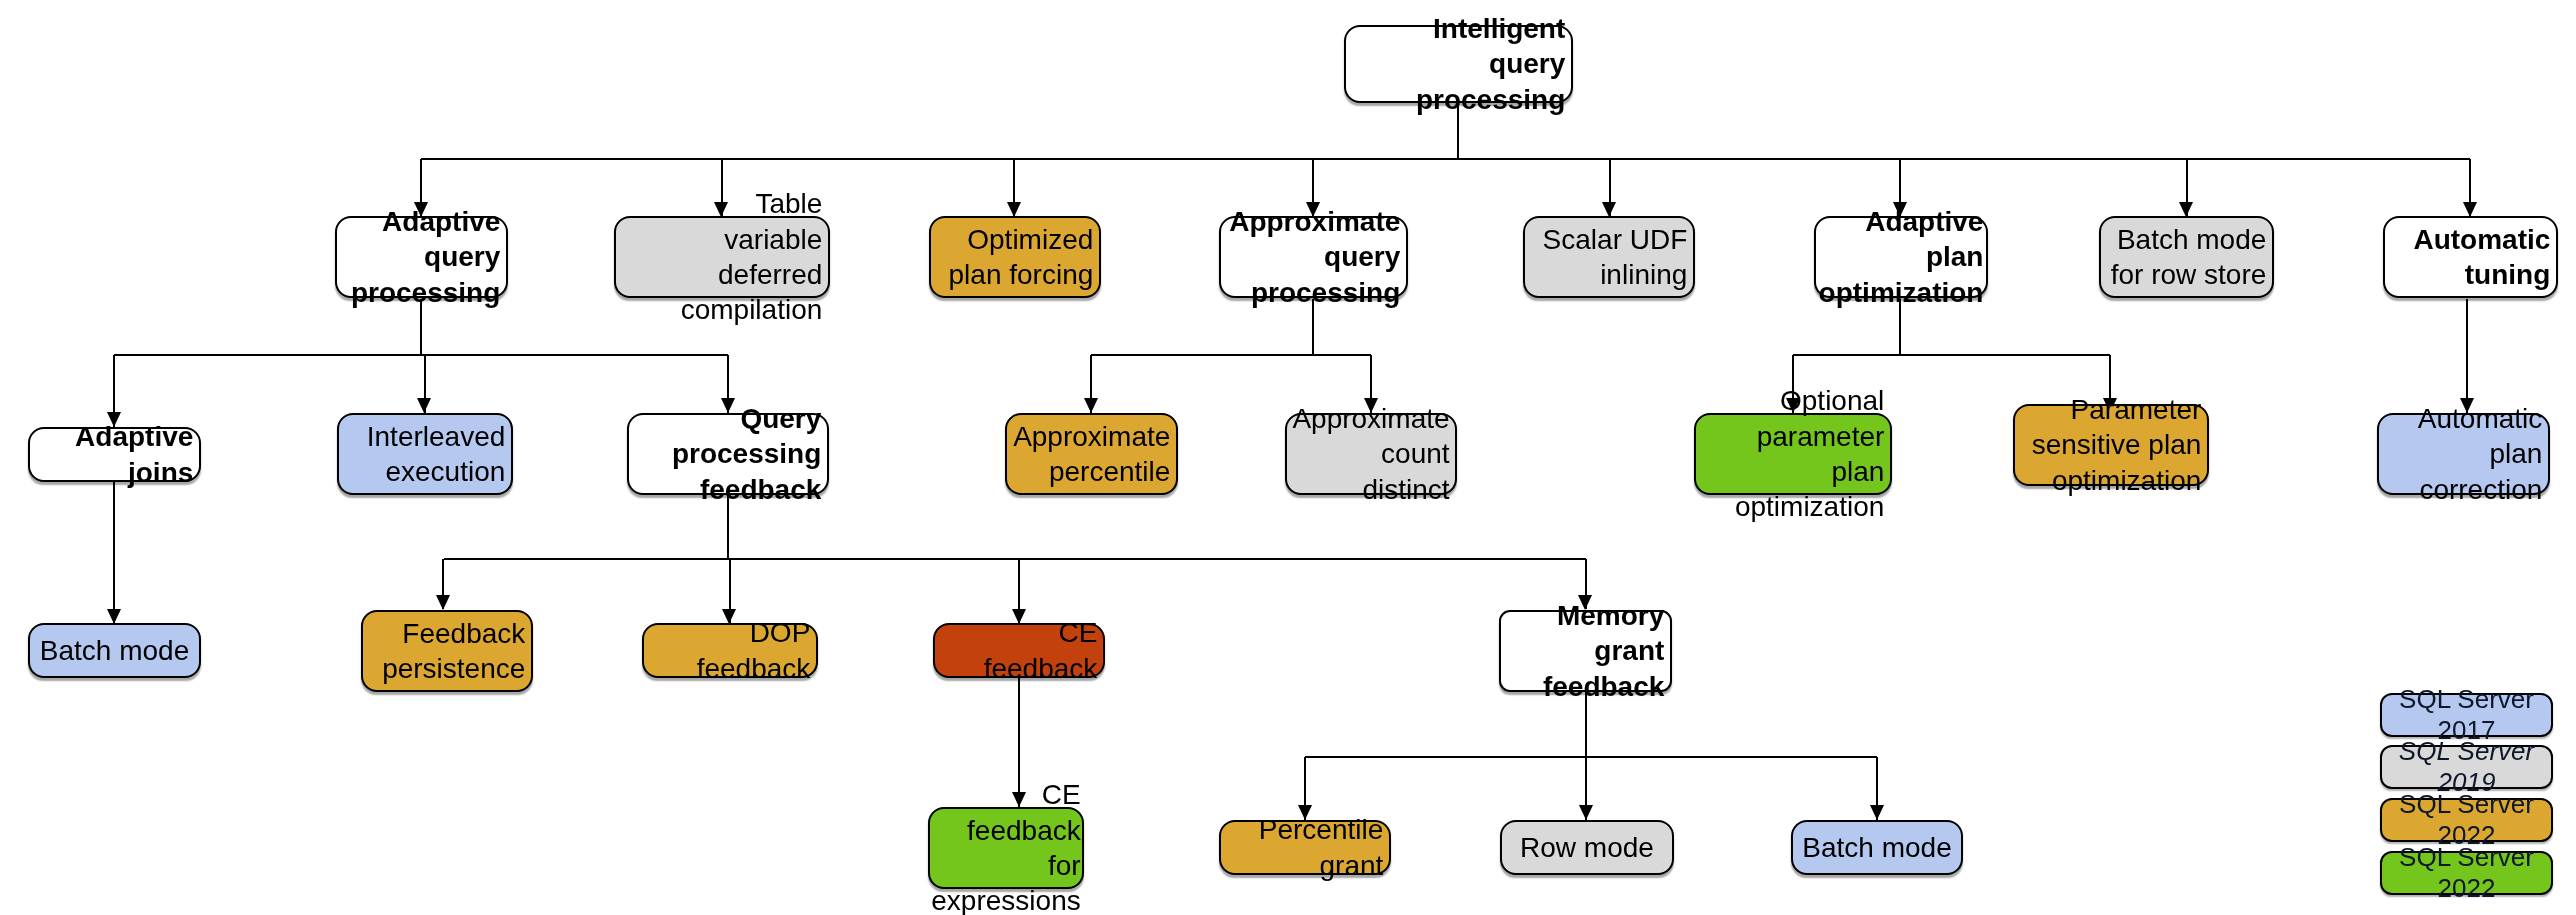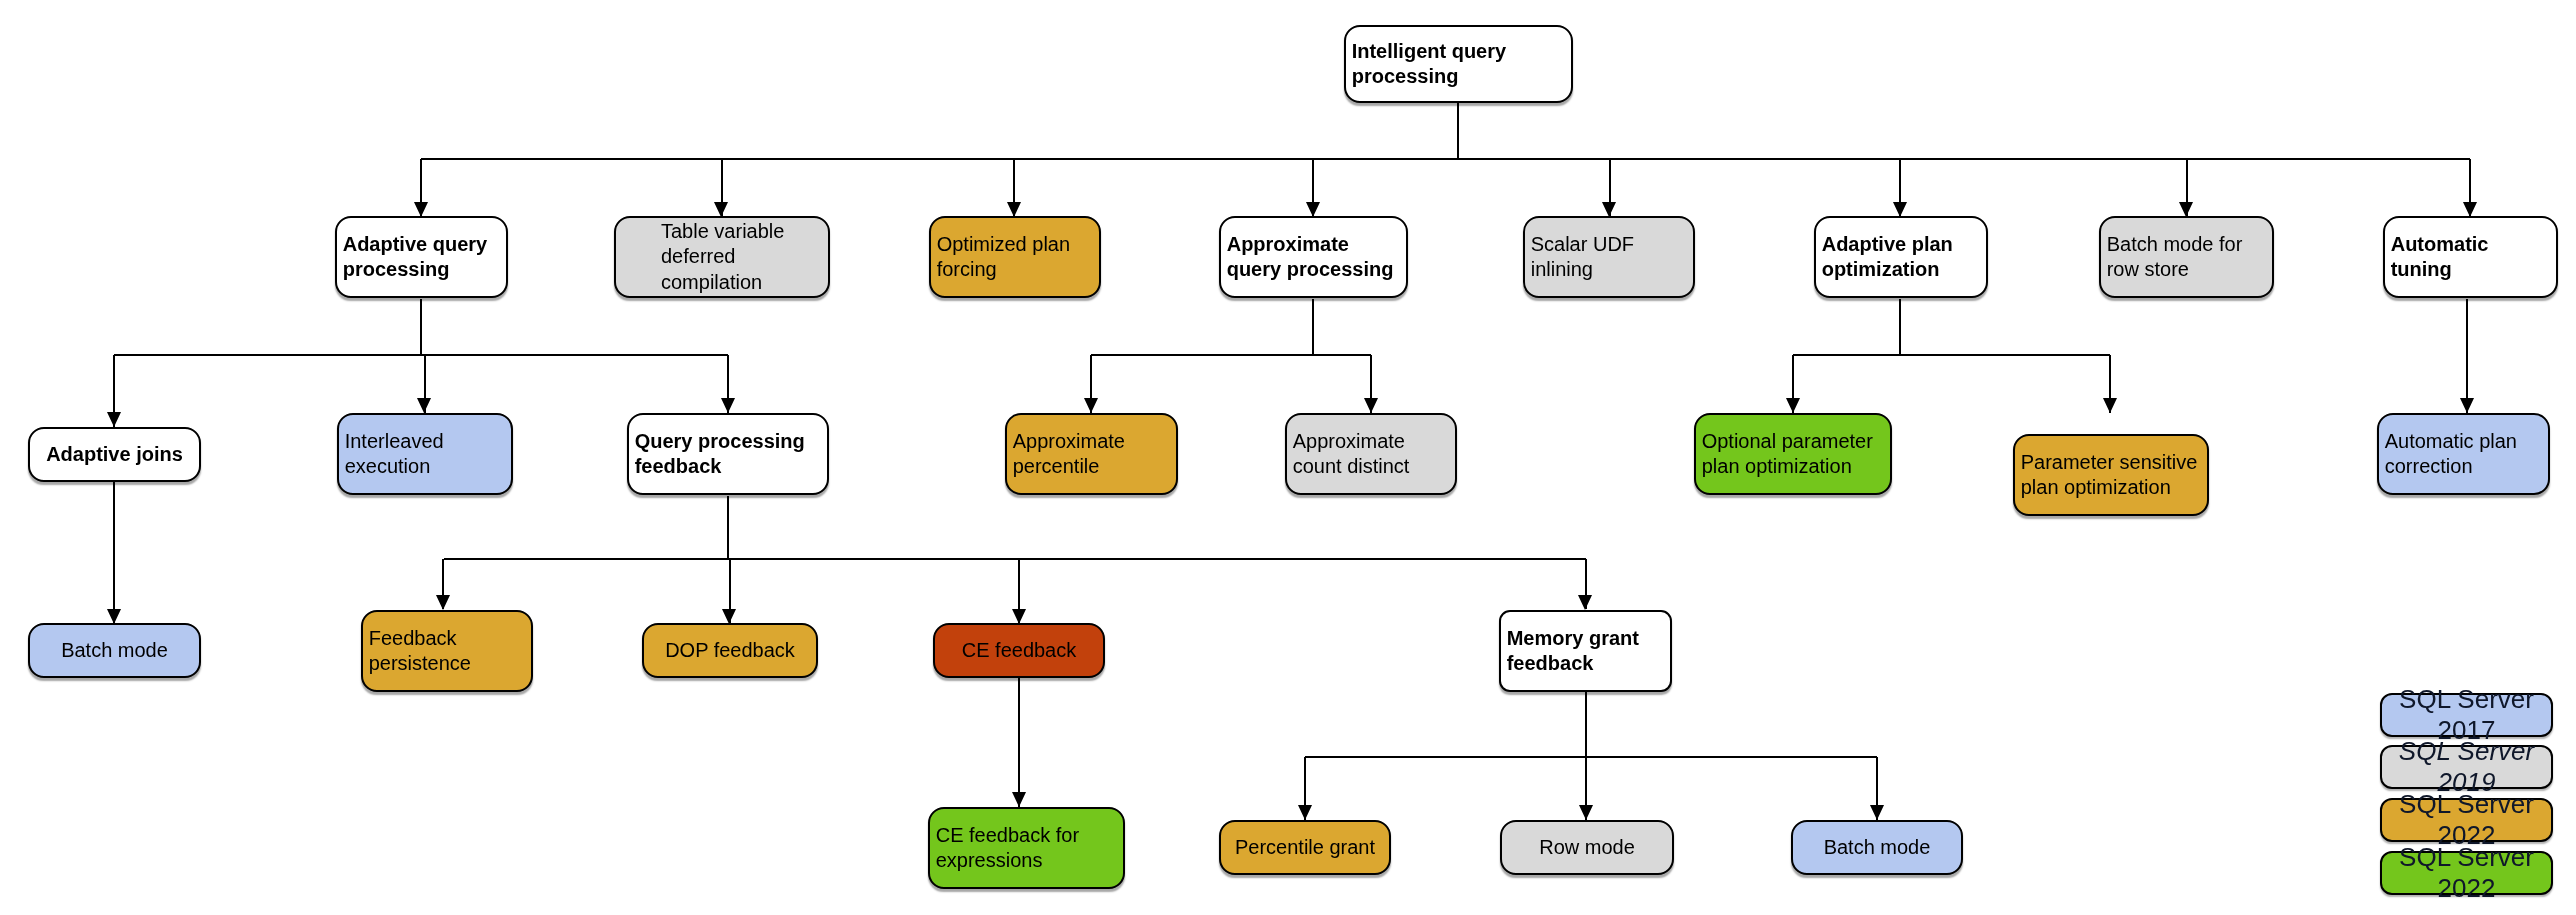--- a/index.html
+++ b/index.html
@@ -4,22 +4,22 @@
 <style>
   html,body{margin:0;padding:0;background:#ffffff;}
   body{width:2576px;height:916px;position:relative;font-family:"Liberation Sans",sans-serif;overflow:hidden;}
   #stage{position:absolute;left:0;top:0;width:2576px;height:916px;}
   .node{
     position:absolute;
     box-sizing:border-box;
     border:2.3px solid #000;
     border-radius:16px;
     display:flex;align-items:center;justify-content:center;
-    text-align:left;
-    font-size:20px;line-height:1.26;color:#000;
+    text-align:right;
+    font-size:28px;line-height:1.26;color:#000;
     padding:2.3px 5.7px;
     box-shadow:0 2.9px 1.7px -0.6px rgba(0,0,0,0.35);
     background:#fff;
   }
   .node.bold{font-weight:700;}
   .legend-item{
     position:absolute;box-sizing:border-box;
     border:2.3px solid #000;border-radius:12px;
     display:flex;align-items:center;justify-content:center;
     font-size:26px;color:#0f172a;text-align:center;
@@ -107,28 +107,28 @@
     <div class="node" style="left: 1523px; top: 216px; width: 172px; height: 82px; background: rgb(217, 217, 217);">Scalar UDF inlining</div>
     <div class="node bold" style="left: 1814px; top: 216px; width: 174px; height: 82px; background: rgb(255, 255, 255);">Adaptive plan optimization</div>
     <div class="node" style="left: 2099px; top: 216px; width: 175px; height: 82px; background: rgb(217, 217, 217);">Batch mode for row store</div>
     <div class="node bold" style="left: 2383px; top: 216px; width: 175px; height: 82px; background: rgb(255, 255, 255);">Automatic tuning</div>
     <div class="node bold" style="left: 28px; top: 427px; width: 173px; height: 55px; background: rgb(255, 255, 255);">Adaptive joins</div>
     <div class="node" style="left: 337px; top: 413px; width: 176px; height: 82px; background: rgb(180, 200, 240);">Interleaved execution</div>
     <div class="node bold" style="left: 627px; top: 413px; width: 202px; height: 82px; background: rgb(255, 255, 255);">Query processing feedback</div>
     <div class="node" style="left: 1005px; top: 413px; width: 173px; height: 82px; background: rgb(219, 167, 48);">Approximate percentile</div>
     <div class="node" style="left: 1285px; top: 413px; width: 172px; height: 82px; background: rgb(217, 217, 217);">Approximate count distinct</div>
     <div class="node" style="left: 1694px; top: 413px; width: 198px; height: 82px; background: rgb(116, 198, 28);">Optional parameter plan optimization</div>
-    <div class="node" style="left: 2013px; top: 434px; width: 196px; height: 82px; background: rgb(219, 167, 48);">Parameter sensitive plan optimization</div>
+    <div class="node" style="left: 2013px; top: 404px; width: 196px; height: 82px; background: rgb(219, 167, 48);">Parameter sensitive plan optimization</div>
     <div class="node" style="left: 2377px; top: 413px; width: 173px; height: 82px; background: rgb(180, 200, 240);">Automatic plan correction</div>
     <div class="node" style="left: 28px; top: 623px; width: 173px; height: 55px; background: rgb(180, 200, 240);">Batch mode</div>
     <div class="node" style="left: 361px; top: 610px; width: 172px; height: 82px; background: rgb(219, 167, 48);">Feedback persistence</div>
     <div class="node" style="left: 642px; top: 623px; width: 176px; height: 55px; background: rgb(219, 167, 48);">DOP feedback</div>
     <div class="node" style="left: 933px; top: 623px; width: 172px; height: 55px; background: #c2410c;">CE feedback</div>
     <div class="node bold" style="left: 1499px; top: 610px; width: 173px; height: 82px; background: rgb(255, 255, 255); border-radius: 11px;">Memory grant feedback</div>
-    <div class="node" style="left: 928px; top: 807px; width: 197px; height: 82px; background: rgb(116, 198, 28);">CE feedback for expressions</div>
+    <div class="node" style="left: 928px; top: 807px; width: 156px; height: 82px; background: rgb(116, 198, 28);">CE feedback for expressions</div>
     <div class="node" style="left: 1219px; top: 820px; width: 172px; height: 55px; background: rgb(219, 167, 48);">Percentile grant</div>
     <div class="node" style="left: 1500px; top: 820px; width: 174px; height: 55px; background: rgb(217, 217, 217);">Row mode</div>
     <div class="node" style="left: 1791px; top: 820px; width: 172px; height: 55px; background: rgb(180, 200, 240);">Batch mode</div>
     <div class="legend-item" style="left: 2380px; top: 693px; width: 173px; height: 44px; background: rgb(180, 200, 240);">SQL Server 2017</div>
     <div class="legend-item" style="left: 2380px; top: 745px; width: 173px; height: 44px; background: rgb(217, 217, 217); font-style: italic;">SQL Server 2019</div>
     <div class="legend-item" style="left: 2380px; top: 798px; width: 173px; height: 44px; background: rgb(219, 167, 48);">SQL Server 2022</div>
     <div class="legend-item" style="left: 2380px; top: 851px; width: 173px; height: 44px; background: rgb(116, 198, 28);">SQL Server 2022</div>
   </div>
 
 

